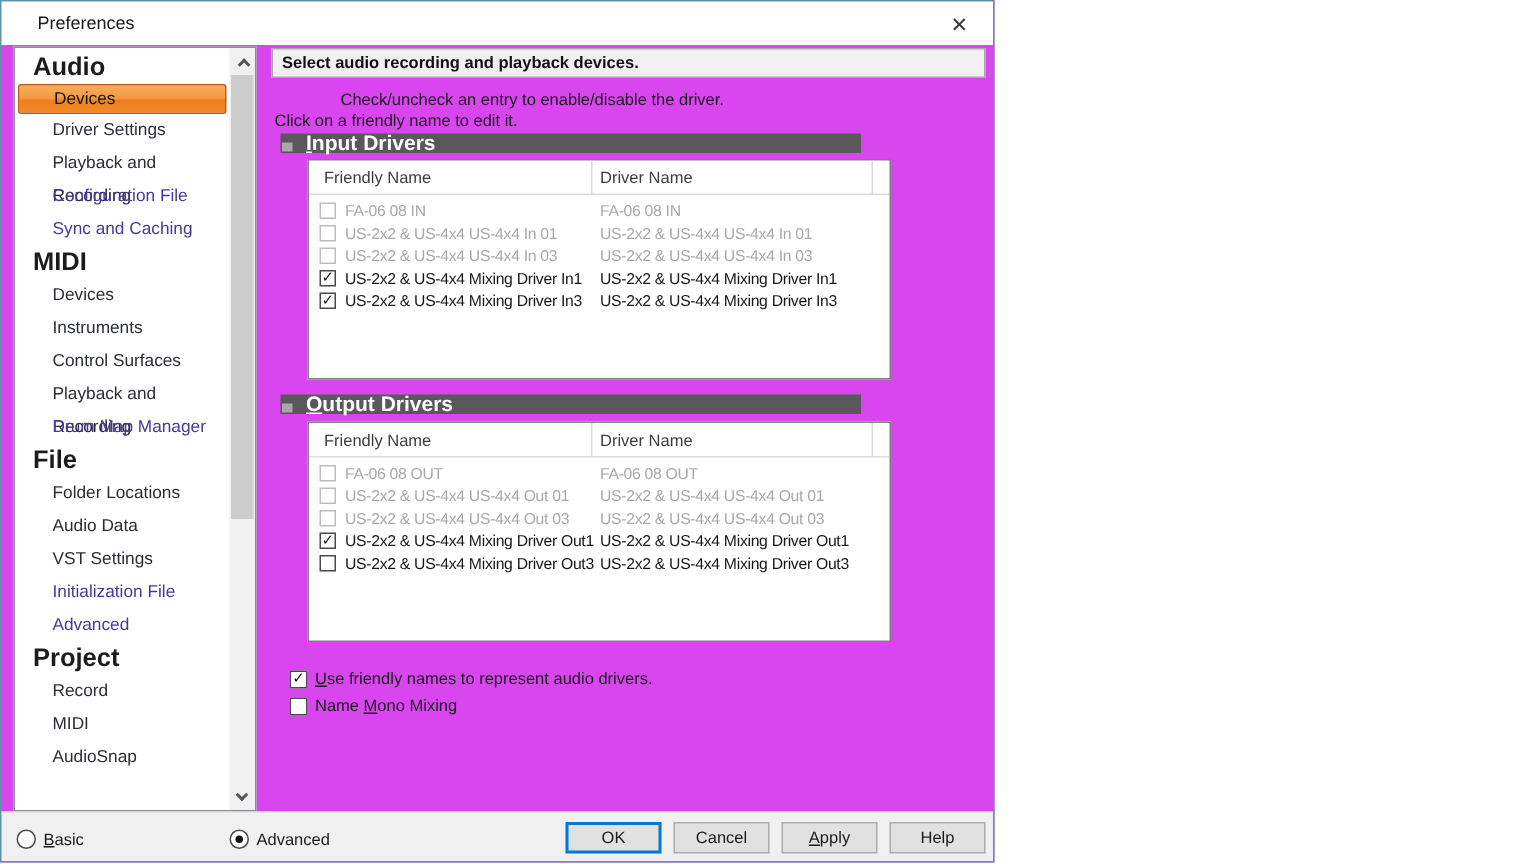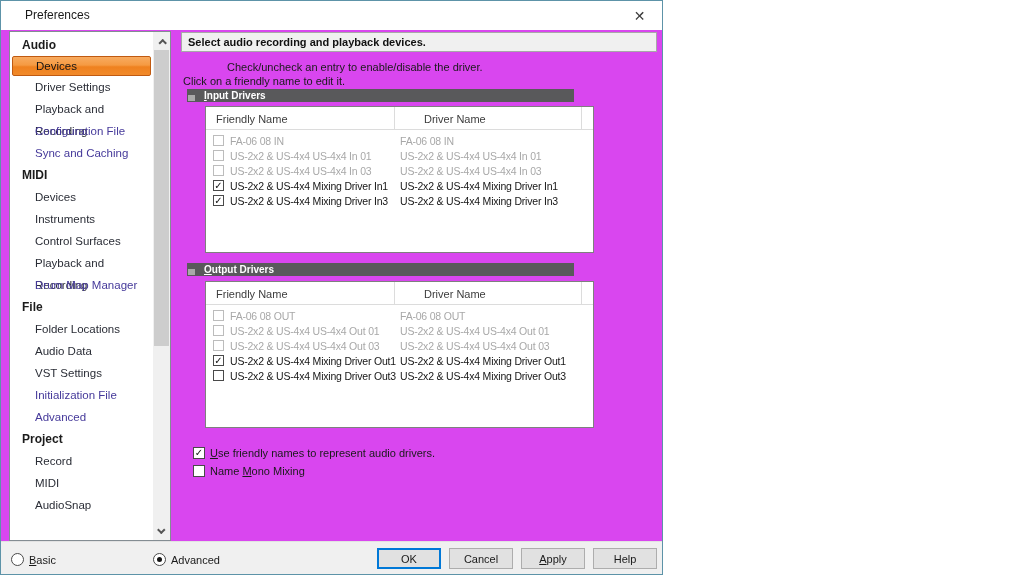--- a/index.html
+++ b/index.html
@@ -14,21 +14,21 @@
   .titlebar { position:absolute; left:0; top:0; right:0; height:29px; background:#ffffff; }
   .title { position:absolute; left:24px; top:7px; font-size:12px; color:#1a1a1a; }
   .close-btn { position:absolute; right:0; top:0; width:45px; height:29px;
                display:flex; align-items:center; justify-content:center;
                font-size:14px; color:#3c3c3c; cursor:default; }
 
   
   .sidebar { position:absolute; left:8px; top:30px; width:162px; height:510px;
              border:1px solid #848d93; background:#ffffff; }
   .side-list { position:absolute; left:0; top:0; right:17px; bottom:0; padding-top:2px; overflow:hidden; }
-  .cat  { height:22px; line-height:22px; padding-left:12px; font-weight:bold; font-size:12px; color:#1c1c1c; }
+  .cat  { height:22px; line-height:22px; padding-left:12px; font-weight:bold; font-size:17px; color:#1c1c1c; }
   .item { height:22px; line-height:22px; padding-left:25px; font-size:11.5px; color:#2a2d36; cursor:default; }
   .item.accent { color:#45399a; }
   .item.sel { margin:0 2px; padding-left:23px; height:20px; line-height:18px;
               border:1px solid #c05a11; border-radius:2px; color:#141414;
               background:linear-gradient(180deg,#f8ab60 0%,#f59a42 45%,#ef811f 55%,#f18a2a 100%); }
 
   .sbar { position:absolute; right:0; top:0; bottom:0; width:17px; background:#f0f0f0; }
   .sb-btn { position:absolute; left:0; width:17px; height:17px;
             display:flex; align-items:center; justify-content:center; }
   .sb-up { top:0; } .sb-down { bottom:0; }
@@ -38,29 +38,29 @@
   .thumb { position:absolute; left:1px; top:18px; width:15px; height:296px; background:#cdcdcd; }
 
   
   .main-header { position:absolute; left:180px; top:31px; width:476px; height:20px;
                  background:#f0f0f0; border:1px solid #a8a8a8; line-height:18px;
                  padding-left:6px; font-size:11px; font-weight:bold; color:#111111; }
   .instr { position:absolute; left:182px; font-size:11px; color:#1a1a1a; }
   #instr1 { top:60px;margin-left:44px; } #instr2 { top:74px; }
 
   .secbar { position:absolute; left:186px; width:387px; height:13px; background:#59595b;
-            color:#ffffff; font-size:10px; font-weight:bold; line-height:13px; padding-left:17px; }
+            color:#ffffff; font-size:14px; font-weight:bold; line-height:13px; padding-left:17px; }
   #input-bar { top:88px; } #output-bar { top:262px; }
   .notch { position:absolute; left:1px; bottom:1px; width:7px; height:6px; background:#a9a9a9; }
 
   .tablebox { position:absolute; left:204px; width:389px; height:147px;
               border:1px solid #7f7f7f; background:#ffffff; }
   #input-table { top:105px; } #output-table { top:280px; }
   .th { position:absolute; top:6px; font-size:11px; color:#3c3c3c; }
-  .th.friendly { left:10px; } .th.driver { left:194px;margin-left:24px; }
+  .th.friendly { left:10px; } .th.driver { left:194px; }
   .vline { position:absolute; top:0; width:1px; height:22px; background:#dcdcdc; }
   .vl1 { left:188px; } .vl2 { left:375px; }
   .hline { position:absolute; left:0; right:0; top:22px; height:1px; background:#dcdcdc; }
   .rows { position:absolute; left:0; right:0; top:27px; }
   .trow { position:relative; height:15px; }
   .cb { position:absolute; left:7px; top:1px; width:11px; height:11px;
         border:1px solid #494949; background:#ffffff; font-size:10px; line-height:9px;
         text-align:center; color:#111111; }
   .cb.dis { border-color:#bcbcbc; }
   .fname { position:absolute; left:24px; top:0; line-height:15px; font-size:10.5px;

